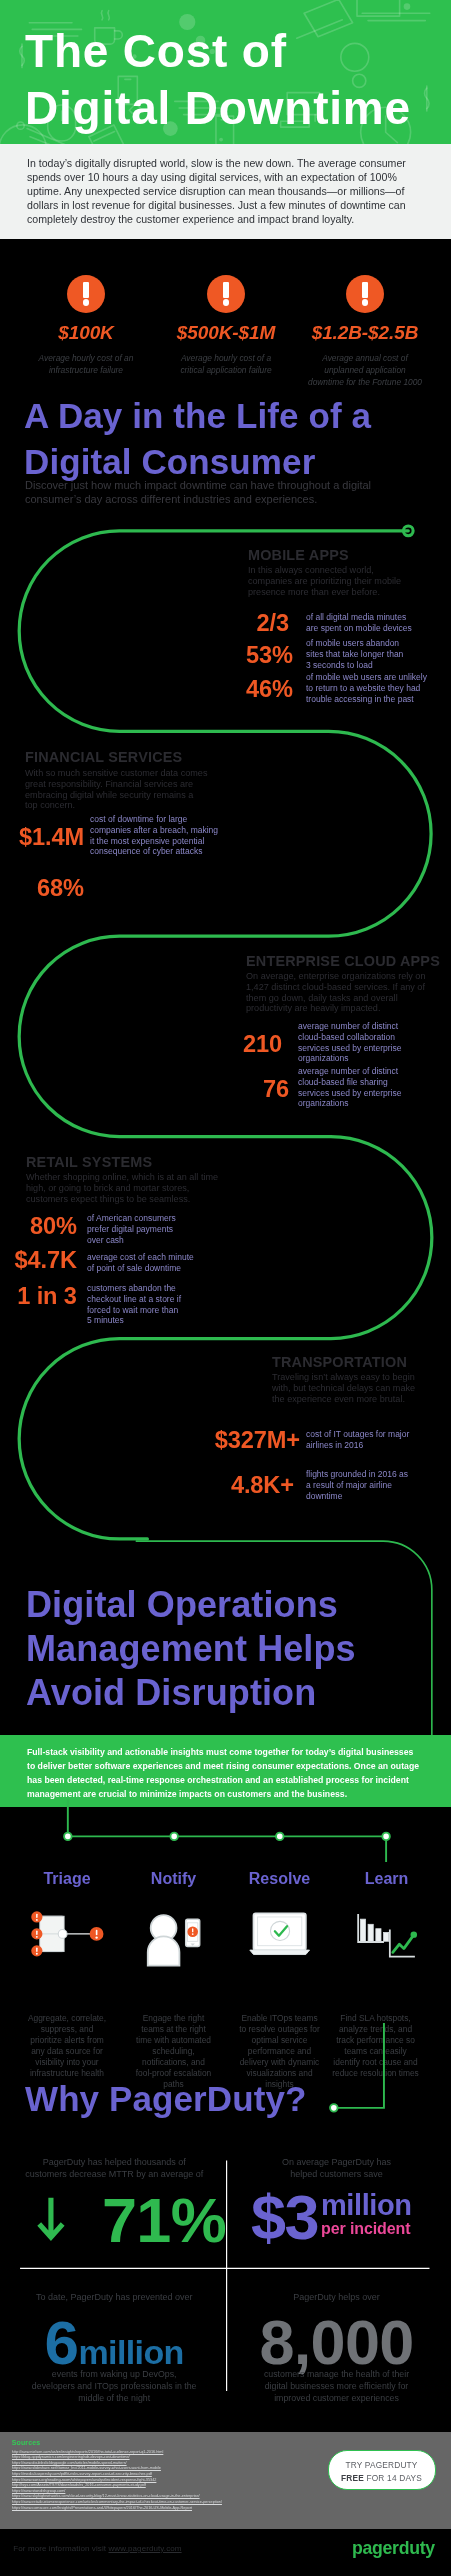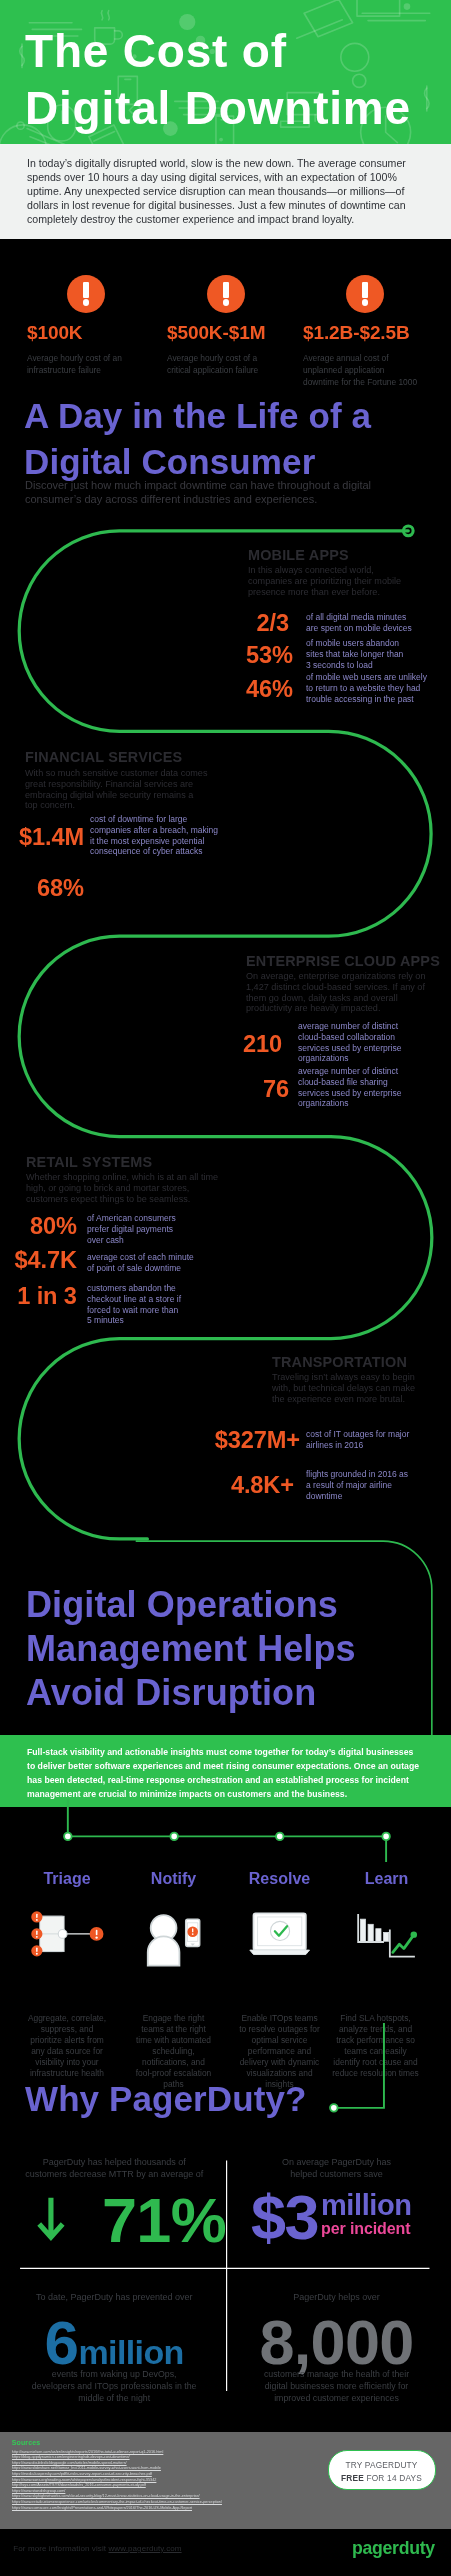--- a/index.html
+++ b/index.html
@@ -9,21 +9,21 @@
   
   #hero{position:absolute;left:0;top:0;width:451px;height:144px;background:#2ec04f;overflow:hidden;}
   #hero svg{position:absolute;left:0;top:0;}
   #hero-title{position:absolute;left:25px;top:23px;font-size:46px;font-weight:bold;line-height:57px;color:#fff;letter-spacing:0.8px;white-space:pre-line;}
 
   
   #intro{position:absolute;left:0;top:144px;width:451px;height:95px;background:#f0f2f1;}
   #intro p{position:absolute;left:27px;top:11.8px;width:413px;margin:0;font-size:10.6px;line-height:14px;color:#2f3237;letter-spacing:0px;white-space:pre-line;}
 
   
-  .cost-col{position:absolute;text-align:left;}
+  .cost-col{position:absolute;text-align:center;font-style:italic;}
   .cost-ico{width:38px;height:38px;border-radius:50%;background:#ef5824;margin:0 auto;position:relative;}
   .cost-ico i{position:absolute;left:50%;margin-left:-2.6px;top:7.4px;width:5.2px;height:15.5px;background:#fff;border-radius:1.1px;}
   .cost-ico b{position:absolute;left:50%;margin-left:-3.3px;top:24px;width:6.6px;height:6.6px;background:#fff;border-radius:50%;}
   .cost-val{margin-top:10.3px;font-size:19px;font-weight:bold;color:#ef5824;letter-spacing:-0.1px;line-height:19px;}
   .cost-desc{margin-top:11px;font-size:8.4px;line-height:11.8px;color:#3c3f44;}
 
   
   .big-head{position:absolute;font-size:35px;font-weight:bold;line-height:46px;color:#6a63d0;letter-spacing:0.1px;white-space:pre-line;}
   .sub-lede{position:absolute;font-size:11px;line-height:14.4px;color:#39393f;white-space:pre-line;}
 

